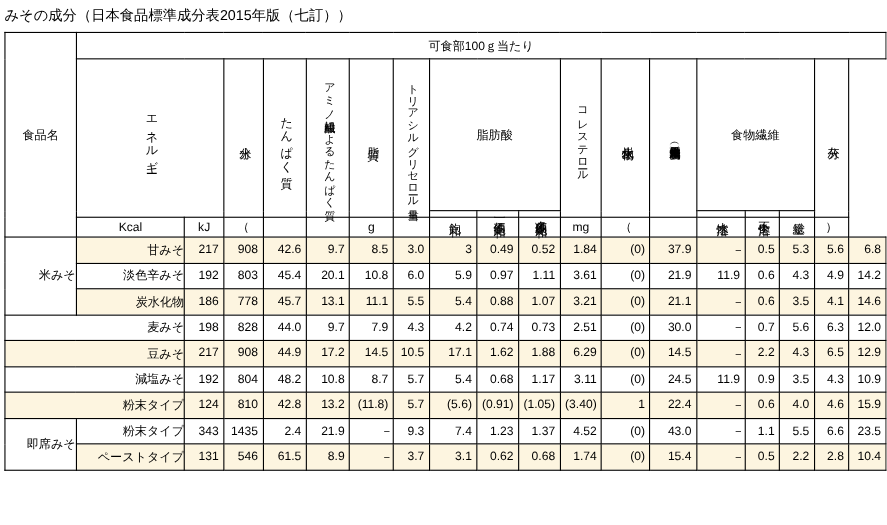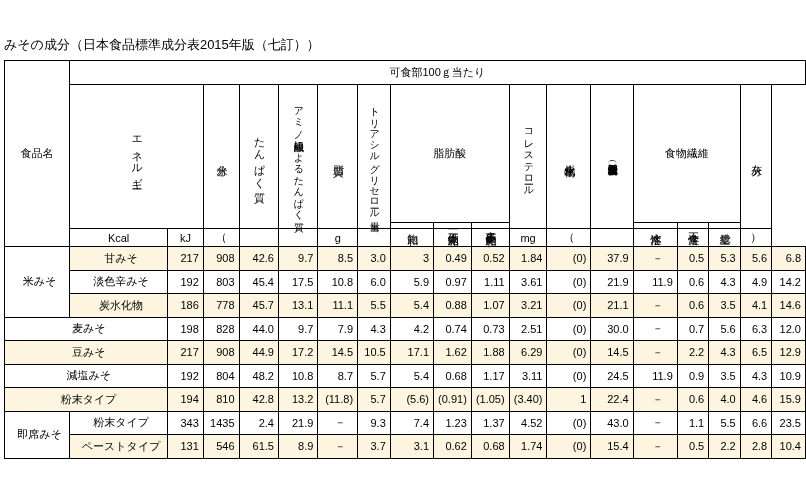--- a/index.html
+++ b/index.html
@@ -8,21 +8,20 @@
     background:#ffffff;
     font-family:"Liberation Sans","DejaVu Sans",sans-serif;
     color:#000;
     -webkit-font-smoothing:none;
   }
   #title{
     font-size:13px;
     padding:5px 16px 6px 4px;
     letter-spacing:0px;
     white-space:nowrap;
-    margin-top:31px;
   }
   table{
     border-collapse:collapse;
     table-layout:fixed;
     margin-left:4px;
     font-size:11px;
   }
   td,th{
     border:1px solid #000;
     padding:0;
@@ -35,21 +34,21 @@
     writing-mode:vertical-rl;
     text-orientation:upright;
     letter-spacing:1px;
     line-height:1.05;
     margin:0 auto;
     white-space:pre-line;
     font-size:11px;
   }
   .vsmall{font-size:10px;letter-spacing:0px;}
   .numeric{text-align:right;padding-right:4px;}
-  .rowname{text-align:center;padding-left:5px;margin-left:44px;}
+  .rowname{text-align:right;padding-left:5px;margin-left:44px;}
   .shade{background:#fdf5e0;}
   .unitrow td{height:17px;font-size:11px;}
   .datarow td{height:22.5px;}
   .hdr-top{height:24px;}
 </style>
 </head>
 <body>
 
 <div id="title">みその成分（日本食品標準成分表2015年版（七訂））</div>
 
@@ -179,21 +178,21 @@
         <td class="numeric shade">0.5</td>
         <td class="numeric shade">5.3</td>
         <td class="numeric shade">5.6</td>
         <td class="numeric shade">6.8</td>
       </tr>
       <tr class="datarow">
         <td class="rowname">淡色辛みそ</td>
         <td class="numeric">192</td>
         <td class="numeric">803</td>
         <td class="numeric">45.4</td>
-        <td class="numeric">17.5</td>
+        <td class="numeric">20.1</td>
         <td class="numeric">10.8</td>
         <td class="numeric">6.0</td>
         <td class="numeric">5.9</td>
         <td class="numeric">0.97</td>
         <td class="numeric">1.11</td>
         <td class="numeric">3.61</td>
         <td class="numeric">(0)</td>
         <td class="numeric">21.9</td>
         <td class="numeric">11.9</td>
         <td class="numeric">0.6</td>
@@ -276,21 +275,21 @@
         <td class="numeric">(0)</td>
         <td class="numeric">24.5</td>
         <td class="numeric">11.9</td>
         <td class="numeric">0.9</td>
         <td class="numeric">3.5</td>
         <td class="numeric">4.3</td>
         <td class="numeric">10.9</td>
       </tr>
       <tr class="datarow">
         <td class="rowname shade" colspan="2">粉末タイプ</td>
-        <td class="numeric shade">194</td>
+        <td class="numeric shade">124</td>
         <td class="numeric shade">810</td>
         <td class="numeric shade">42.8</td>
         <td class="numeric shade">13.2</td>
         <td class="numeric shade">(11.8)</td>
         <td class="numeric shade">5.7</td>
         <td class="numeric shade">(5.6)</td>
         <td class="numeric shade">(0.91)</td>
         <td class="numeric shade">(1.05)</td>
         <td class="numeric shade">(3.40)</td>
         <td class="numeric shade">1</td>

